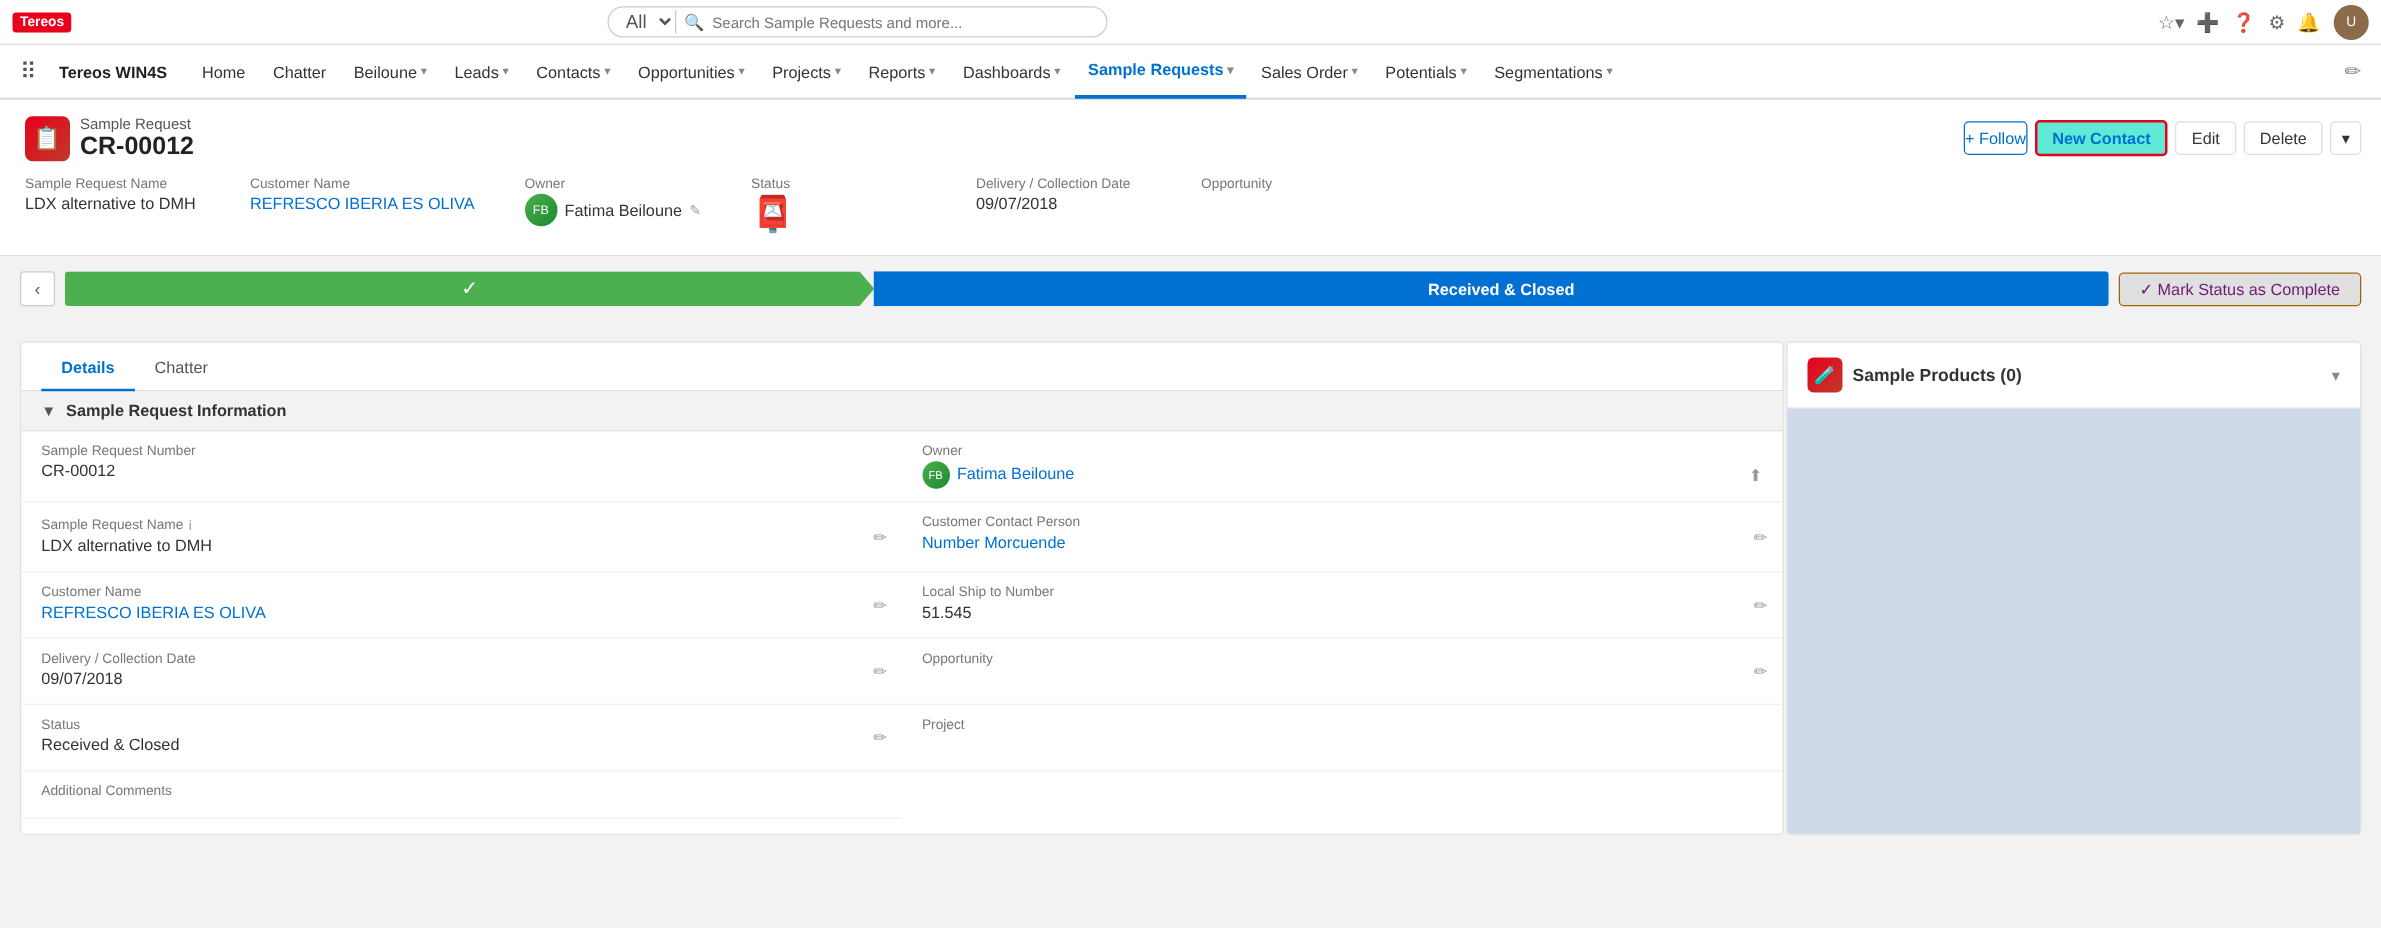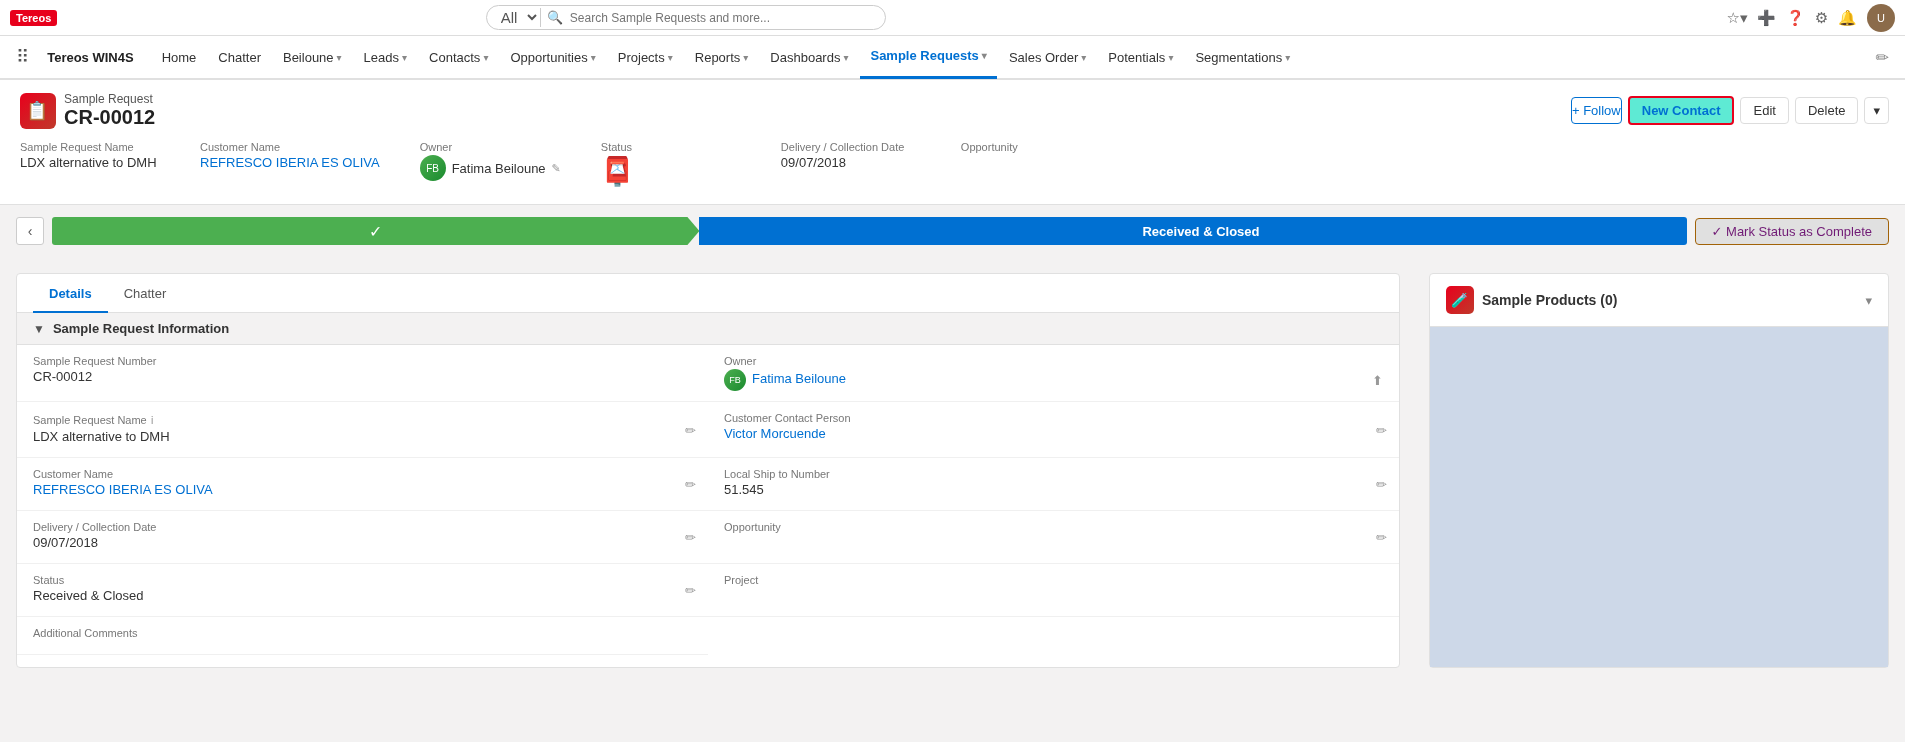--- a/index.html
+++ b/index.html
@@ -245,21 +245,21 @@
       gap: 0;
       padding: 16px;
       background: #f3f2f2;
       min-height: 400px;
     }
     .left-panel {
       flex: 1;
       background: #fff;
       border-radius: 4px;
       border: 1px solid #e0e0e0;
-      margin-right: 29px;
+      margin-right: 2px;
     }
     .right-panel {
       width: 460px;
       background: #fff;
       border-radius: 4px;
       border: 1px solid #e0e0e0;
     }
 
     
     .tabs {
@@ -537,21 +537,21 @@
         <div class="form-field-label">
           <span>Sample Request Name</span>
           <span class="info-icon">ℹ</span>
         </div>
         <div class="form-field-value">LDX alternative to DMH</div>
         <span class="form-field-edit">✏</span>
       </div>
 
       <div class="form-field">
         <div class="form-field-label">Customer Contact Person</div>
-        <a class="form-field-value link">Victor Morcuende</a>
+        <a class="form-field-value link">Number Morcuende</a>
         <span class="form-field-edit">✏</span>
       </div>
 
       <div class="form-field">
         <div class="form-field-label">Customer Name</div>
         <a class="form-field-value link">REFRESCO IBERIA ES OLIVA</a>
         <span class="form-field-edit">✏</span>
       </div>
 
 

